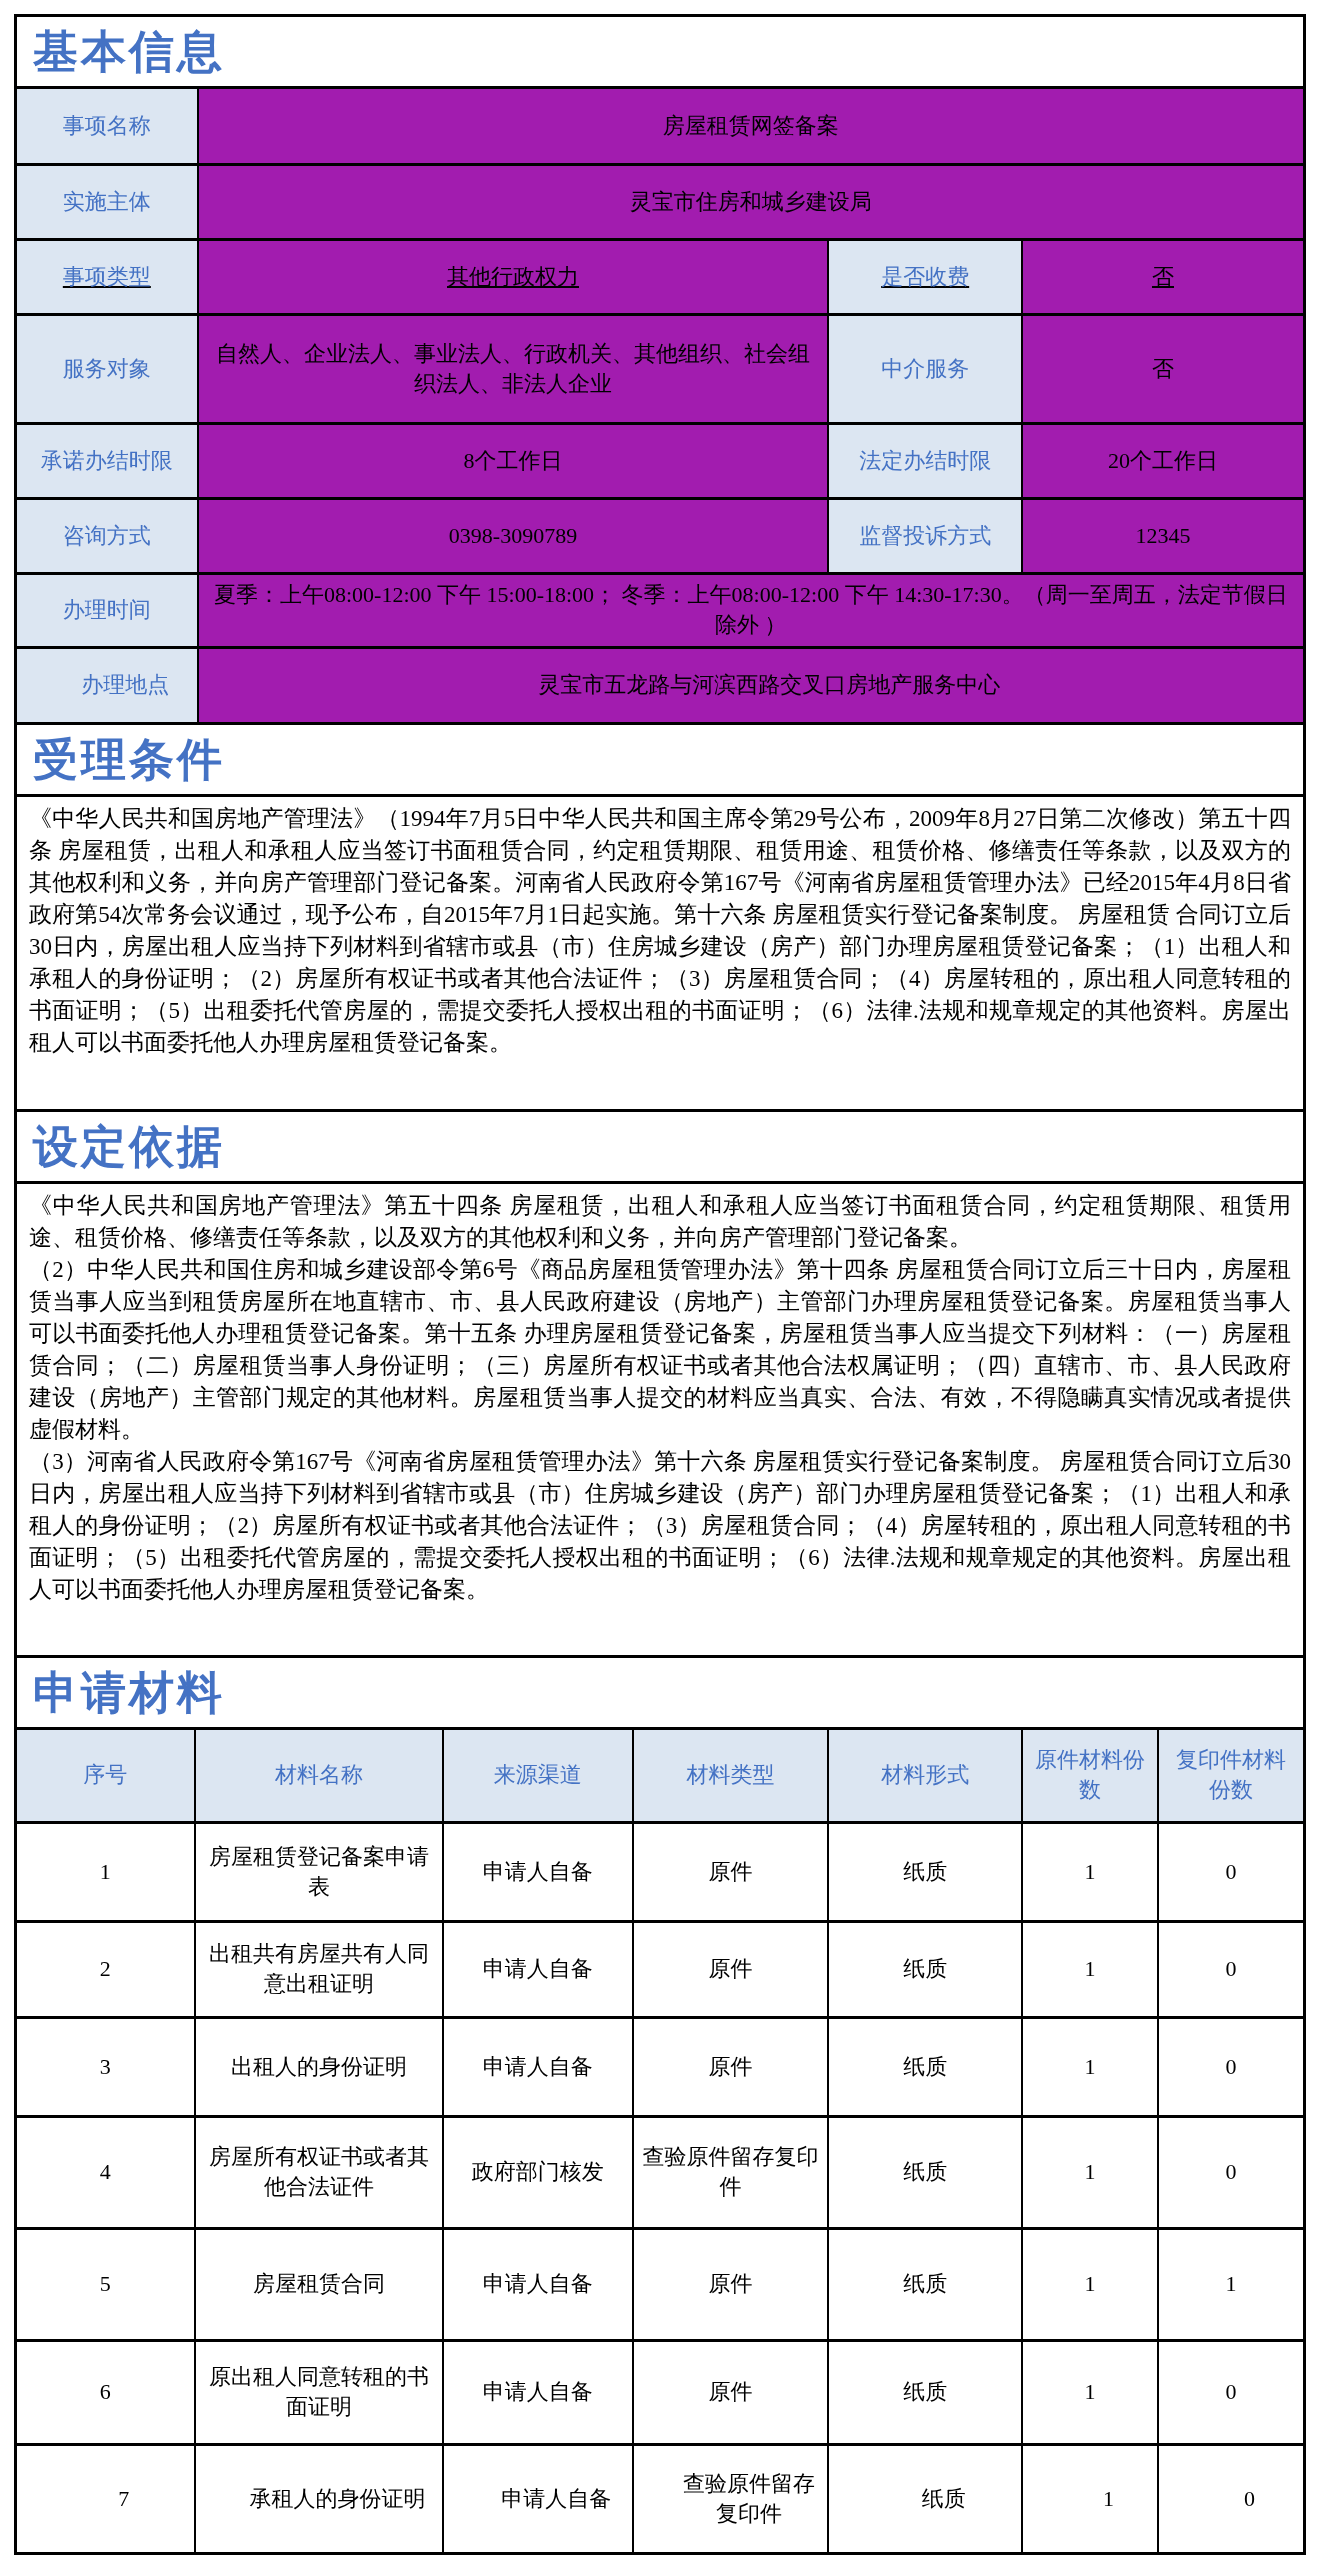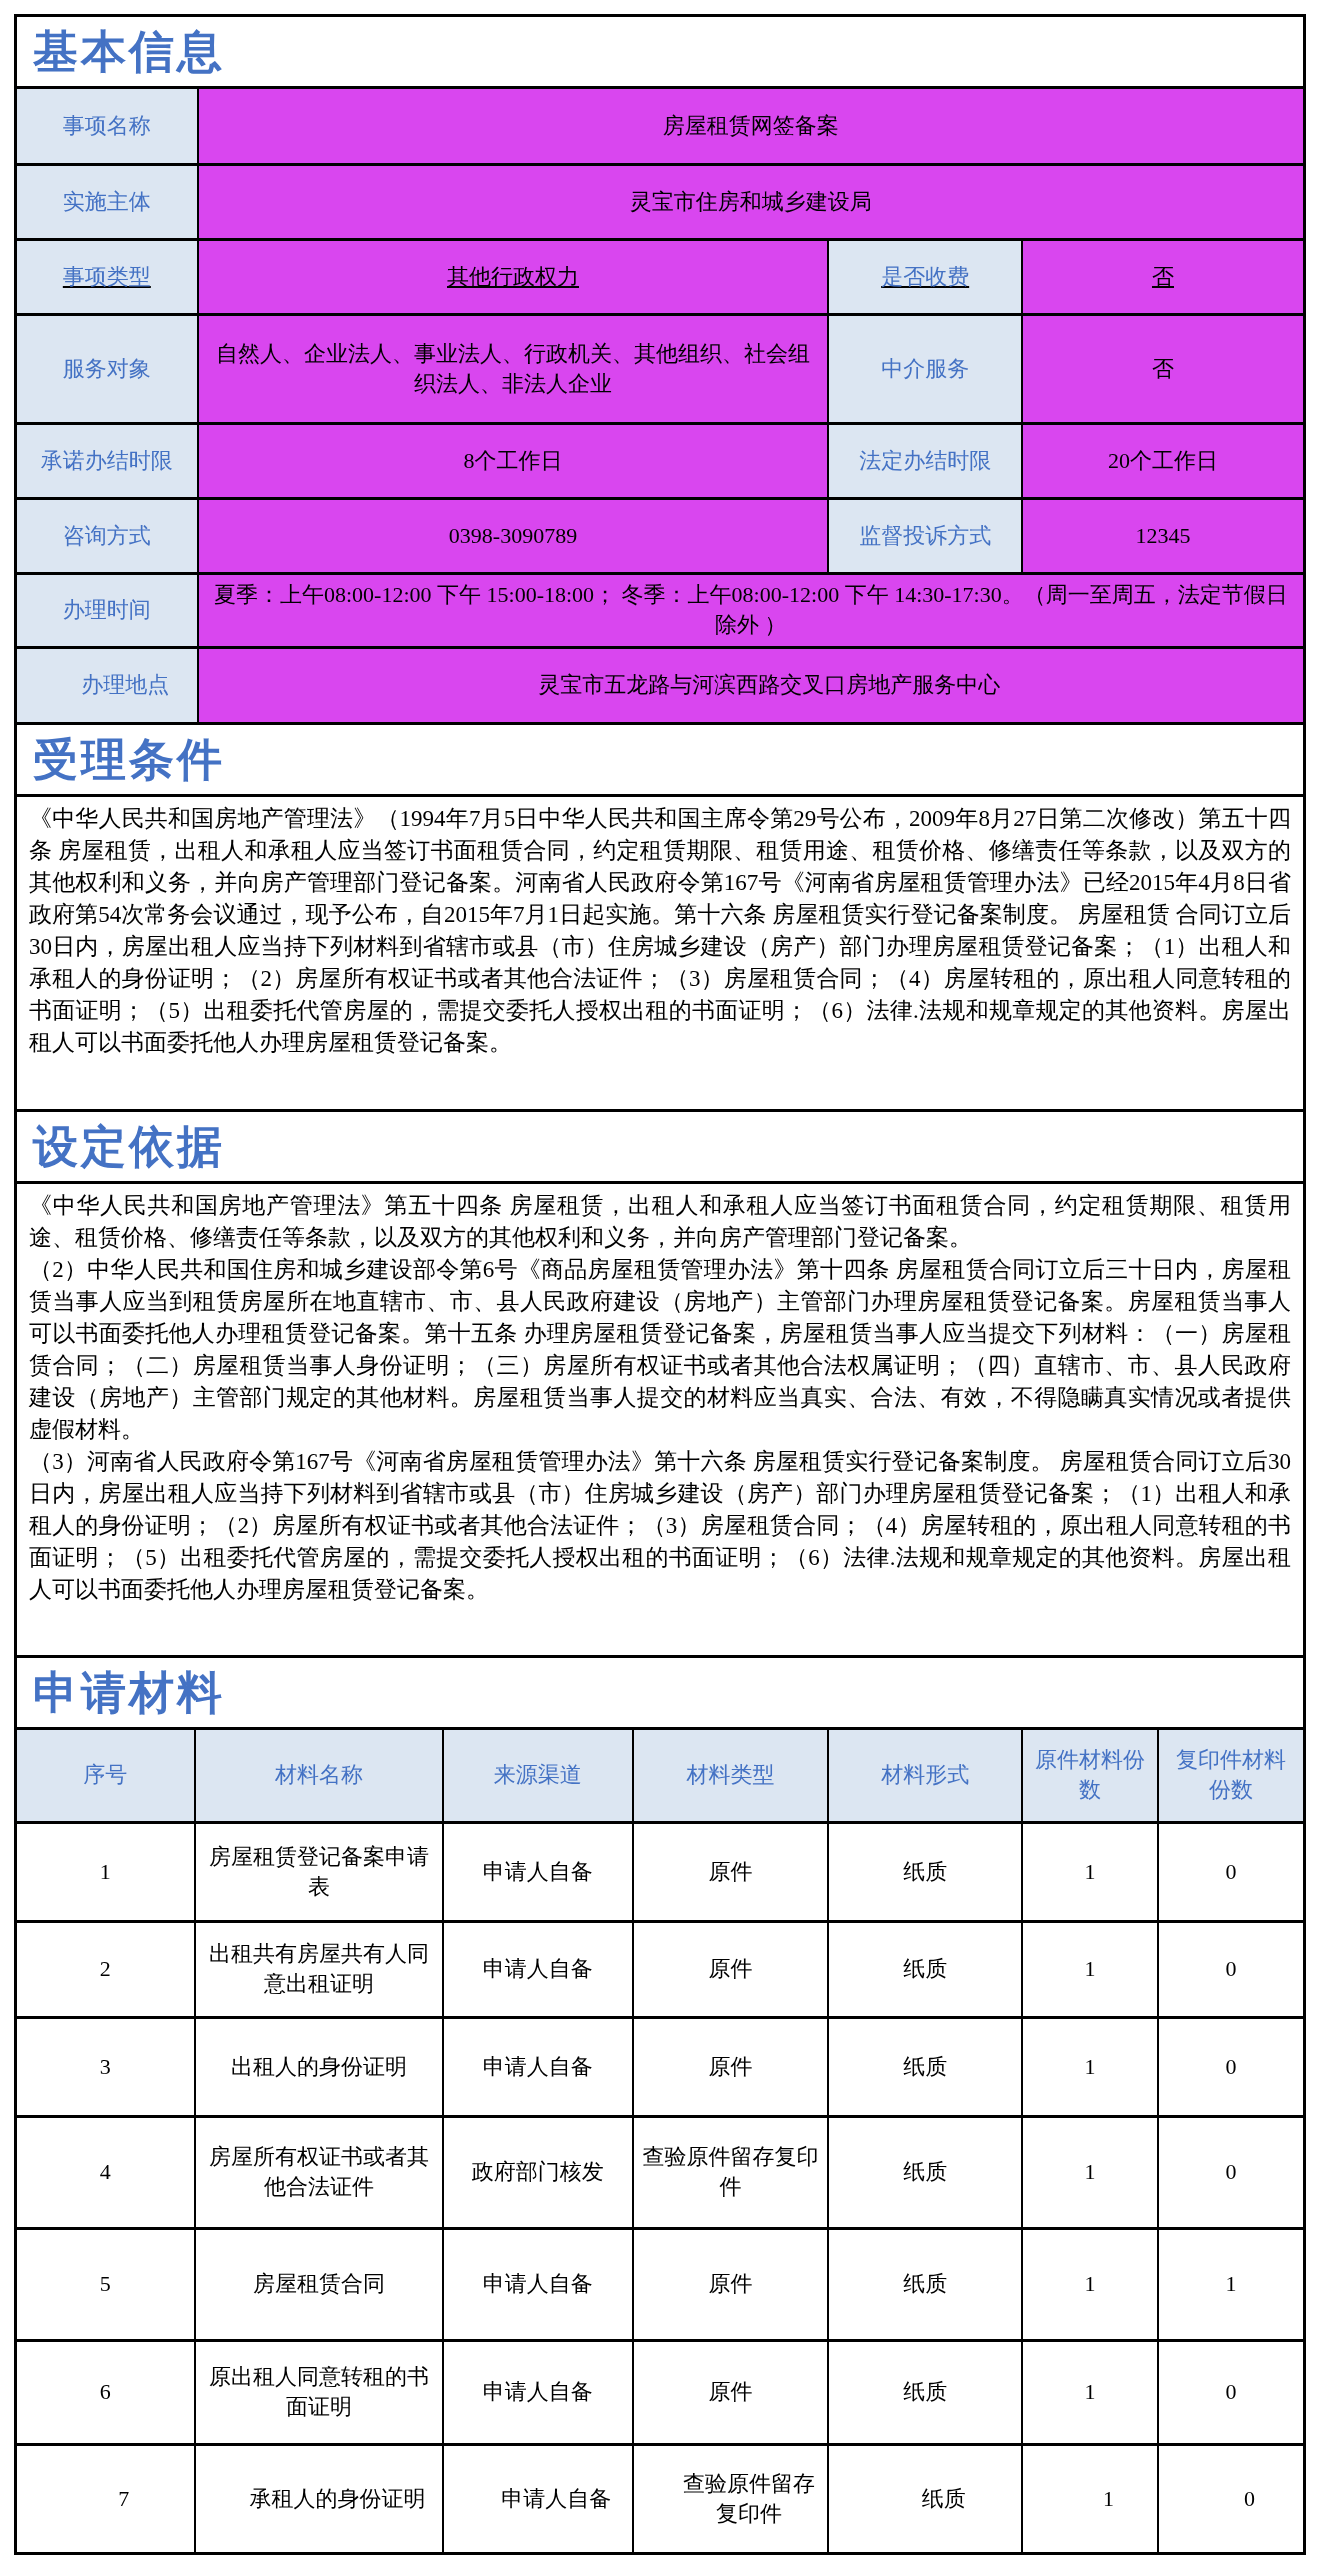--- a/index.html
+++ b/index.html
@@ -26,21 +26,21 @@
   table { width:100%; border-collapse:collapse; table-layout:fixed; }
   td,th {
     border-right:2px solid #000; border-bottom:3px solid #000;
     padding:4px 8px; text-align:center; vertical-align:middle;
     font-size:22px; font-weight:normal; word-break:break-word;
   }
   td:last-child, th:last-child { border-right:none; }
   tr:last-child td { border-bottom:none;padding-left:45px; }
 
   .lbl, th { background:#DCE6F2; color:#4472C4; }
-  .val { background:#d946ef; color:#000; }
+  .val { background:#a21caf; color:#000; }
 
   
   .basic-table tr:nth-child(1){height:75px;}
   .basic-table tr:nth-child(2){height:75px;}
   .basic-table tr:nth-child(3){height:75px;text-decoration:underline;}
   .basic-table tr:nth-child(4){height:109px;font-family:Liberation Serif, serif;}
   .basic-table tr:nth-child(5){height:75px;}
   .basic-table tr:nth-child(6){height:75px;}
   .basic-table tr:nth-child(7){height:74px;}
   .basic-table tr:nth-child(8){height:75px;}

